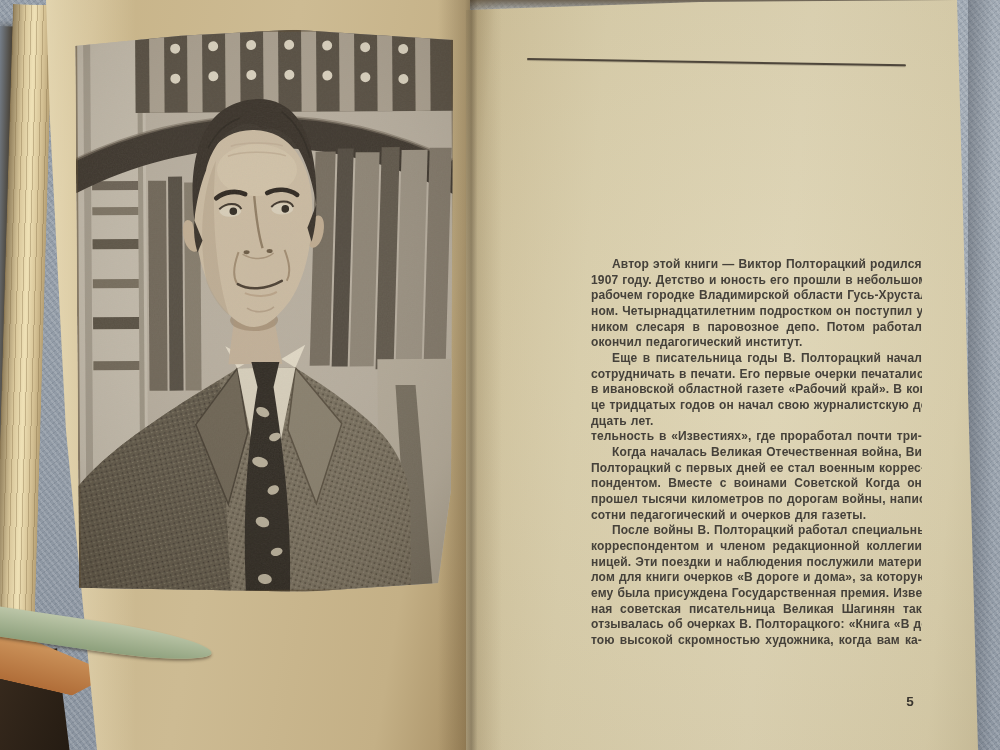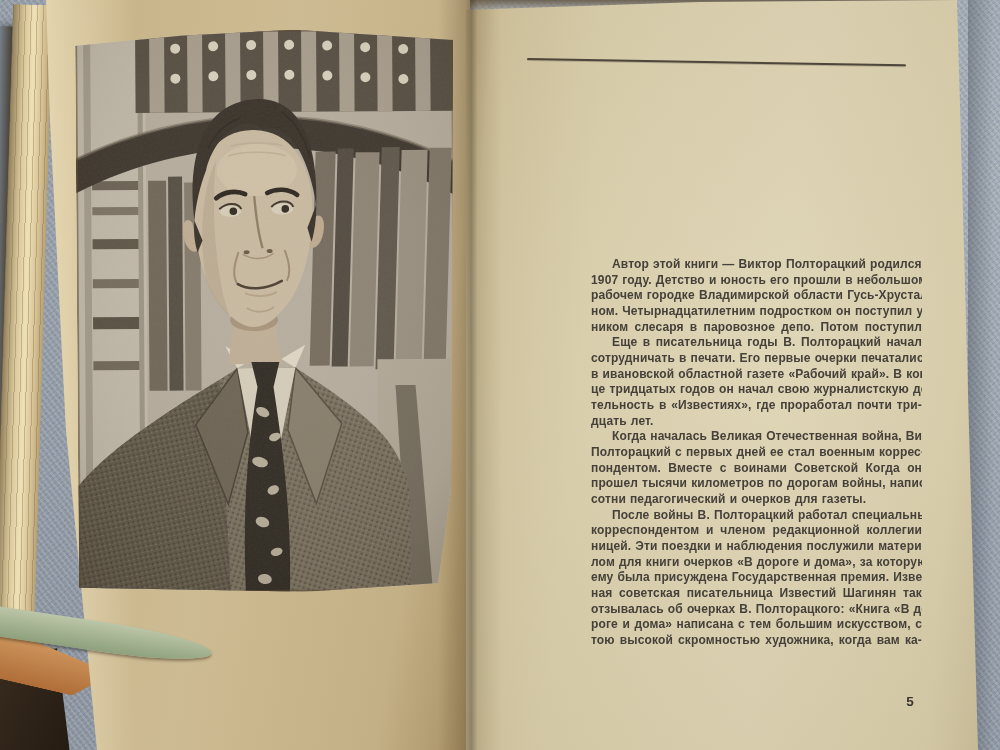--- a/index.html
+++ b/index.html
@@ -286,38 +286,38 @@
     </svg>
   </div>
 
   <div class="abs header-rule"></div>
 
   <div class="abs text-block">
       <div class="line ind">Автор этой книги — Виктор Полторацкий родился в</div>
       <div class="line">1907 году. Детство и юность его прошли в небольшом</div>
       <div class="line">рабочем городке Владимирской области Гусь-Хрусталь-</div>
       <div class="line">ном. Четырнадцатилетним подростком он поступил уче-</div>
-      <div class="line">ником слесаря в паровозное депо. Потом поступил</div>
+      <div class="line">ником слесаря в паровозное депо. Потом работал</div>
+      <div class="line end">окончил педагогический институт.</div>
       <div class="line ind">Еще в писательница годы В. Полторацкий начал</div>
       <div class="line">сотрудничать в печати. Его первые очерки печатались</div>
       <div class="line">в ивановской областной газете «Рабочий край». В кон-</div>
       <div class="line">це тридцатых годов он начал свою журналистскую дея-</div>
+      <div class="line end">дцать лет.</div>
       <div class="line">тельность в «Известиях», где проработал почти три-</div>
-      <div class="line end">дцать лет.</div>
       <div class="line ind">Когда началась Великая Отечественная война, Виктор</div>
       <div class="line">Полторацкий с первых дней ее стал военным коррес-</div>
       <div class="line">пондентом. Вместе с воинами Советской Когда он</div>
       <div class="line">прошел тысячи километров по дорогам войны, написал</div>
       <div class="line end">сотни педагогический и очерков для газеты.</div>
       <div class="line ind">После войны В. Полторацкий работал специальным</div>
       <div class="line">корреспондентом и членом редакционной коллегии</div>
       <div class="line">ницей. Эти поездки и наблюдения послужили материа-</div>
       <div class="line">лом для книги очерков «В дороге и дома», за которую</div>
       <div class="line">ему была присуждена Государственная премия. Извест-</div>
-      <div class="line">ная советская писательница Известий Шагинян так</div>
+      <div class="line">ная советская писательница Великая Шагинян так</div>
       <div class="line">отзывалась об очерках В. Полторацкого: «Книга «В до-</div>
-      <div class="line">роге и дома» написана с тем большим искусством, с</div>
       <div class="line">тою высокой скромностью художника, когда вам ка-</div>
     </div>
 
   <div class="abs page-number">5</div>
 
 </div>
 
 </body></html>

